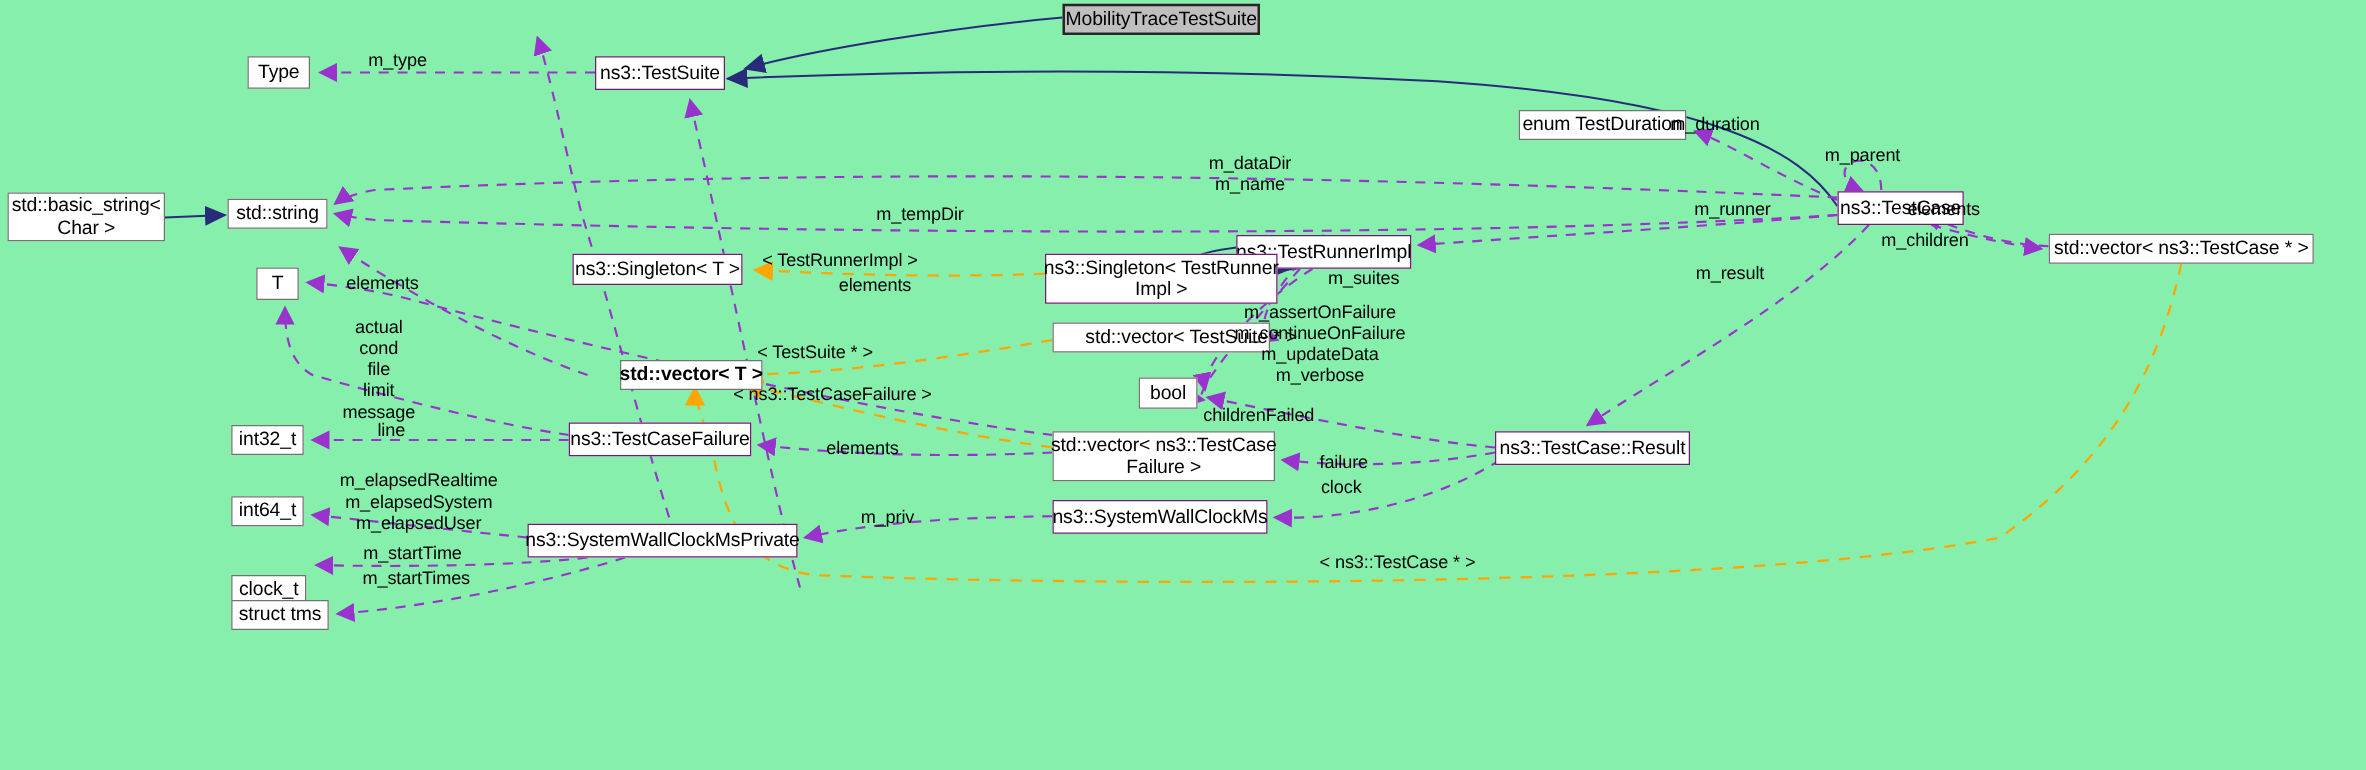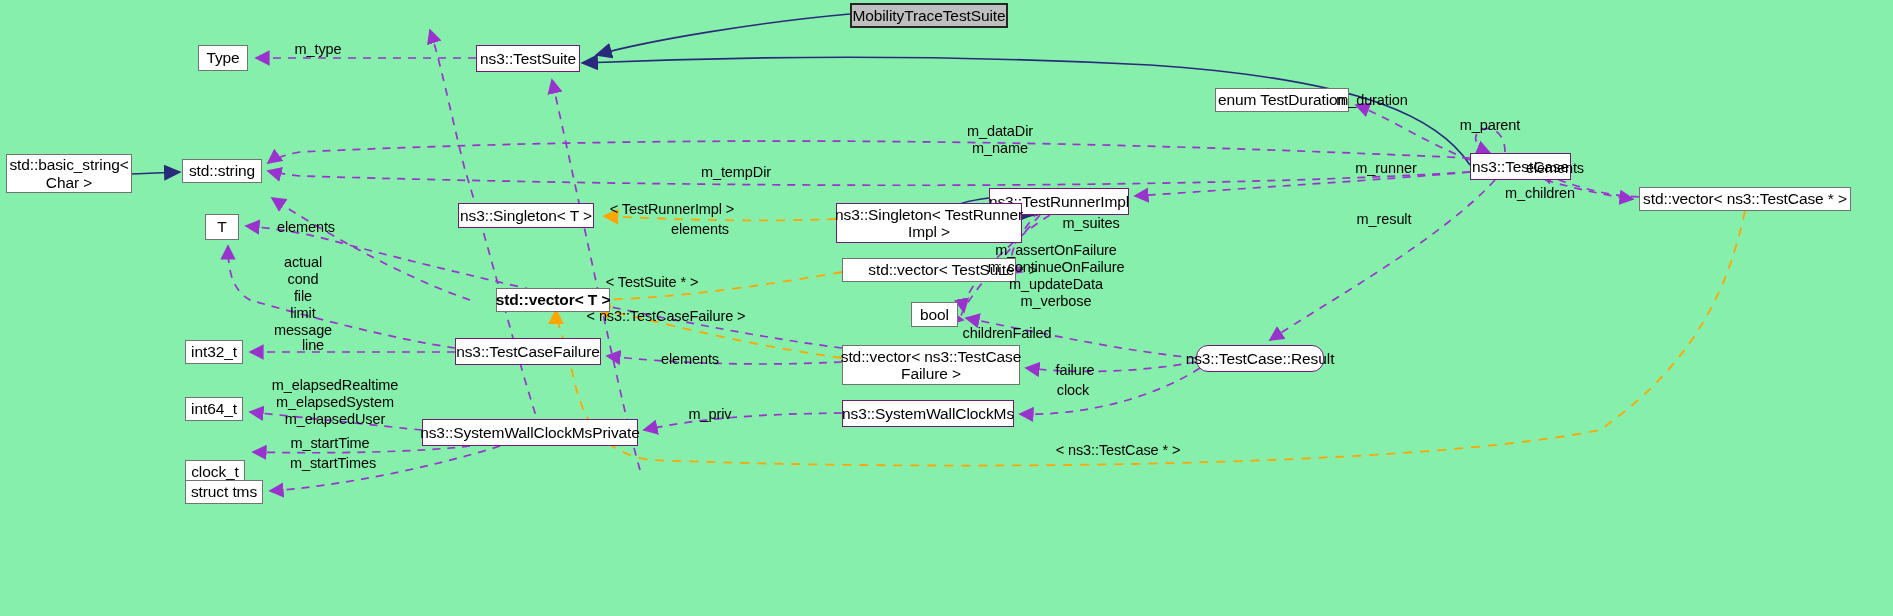--- a/index.html
+++ b/index.html
@@ -137,21 +137,21 @@
       <div class="node-box bold" style="left: 458px; top: 203px; width: 136px; height: 25px;">ns3::Singleton&lt; T &gt;</div>
       <div class="node-box bold" style="left: 836px; top: 203px; width: 186px; height: 40px;">ns3::Singleton&lt; TestRunner
 Impl &gt;</div>
       <div class="node-box plain" style="left: 842px; top: 258px; width: 174px; height: 24px; padding-left: 48px;">std::vector&lt; TestSuite * &gt;</div>
       <div class="node-box plain" style="left: 496px; top: 288px; width: 114px; height: 24px; font-weight: bold;">std::vector&lt; T &gt;</div>
       <div class="node-box plain" style="left: 911px; top: 302px; width: 47px; height: 25px;">bool</div>
       <div class="node-box plain" style="left: 185px; top: 340px; width: 58px; height: 24px;">int32_t</div>
       <div class="node-box bold" style="left: 455px; top: 338px; width: 146px; height: 27px;">ns3::TestCaseFailure</div>
       <div class="node-box plain" style="left: 842px; top: 345px; width: 178px; height: 40px;">std::vector&lt; ns3::TestCase
 Failure &gt;</div>
-      <div class="node-box bold" style="left: 1196px; top: 345px; width: 128px; height: 27px; border-radius: 12px;">ns3::TestCase::Result</div>
+      <div class="node-box bold" style="left: 1196px; top: 345px; width: 156px; height: 27px;">ns3::TestCase::Result</div>
       <div class="node-box plain" style="left: 185px; top: 397px; width: 58px; height: 24px;">int64_t</div>
       <div class="node-box bold" style="left: 842px; top: 400px; width: 172px; height: 27px;">ns3::SystemWallClockMs</div>
       <div class="node-box bold" style="left: 422px; top: 419px; width: 216px; height: 27px;">ns3::SystemWallClockMsPrivate</div>
       <div class="node-box plain" style="left: 185px; top: 440px; width: 60px; height: 24px; margin-top: 20px;">clock_t</div>
       <div class="node-box plain" style="left: 185px; top: 480px; width: 78px; height: 24px;">struct tms</div>
     </div>
 
   <div id="labels-layer">
       <div class="edge-label" style="left: 318px; top: 41px; transform: translateX(-50%);">m_type</div>
       <div class="edge-label" style="left: 1372px; top: 92px; transform: translateX(-50%);">m_duration</div>

